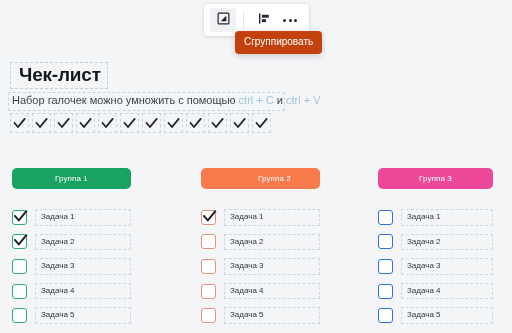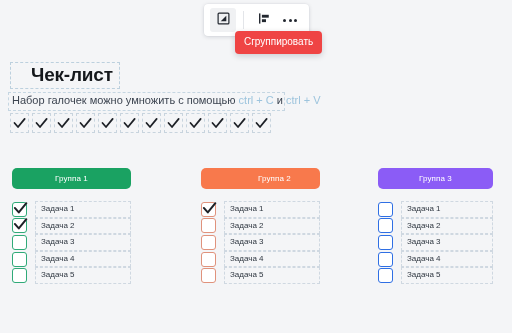--- a/index.html
+++ b/index.html
@@ -34,34 +34,34 @@
   .tb-btn.sel{background:#f0f1f3;}
   .tb-div{width:1px;height:18px;background:#e3e5e9;margin:0 7px;}
   .tb-dots{
     width:26px;height:24px;display:flex;align-items:center;justify-content:center;
     gap:2.5px;cursor:pointer;border-radius:3px;
   }
   .tb-dots i{width:3px;height:3px;border-radius:50%;background:#22272f;display:block;}
 
   .tooltip{
     position:absolute;left:235px;top:31px;
-    background:#ef4444;color:#ffffff;
+    background:#c2410c;color:#ffffff;
     font-size:10px;line-height:1;
     padding:6px 9px 7px;
     border-radius:4px;
     white-space:nowrap;
     z-index:6;
     box-shadow:0 2px 6px rgba(16,24,40,.18);
   }
 
   
   .title-wrap{
     position:absolute;left:10px;top:62px;
     border:1px dashed #bcd0de;
-    padding:2px 6px 3px 20px;
+    padding:2px 6px 3px 8px;
   }
   .title{
     font-size:19px;font-weight:bold;color:#15181c;
     letter-spacing:-.2px;line-height:1.05;
   }
   .sub-wrap{
     position:absolute;left:8px;top:92px;
     width:277px;
     border:1px dashed #c5d6e2;
     padding:1px 3px 2px 3px;
@@ -88,21 +88,21 @@
   .col1{left:12px;width:119px;}
   .col2{left:201px;width:119px;}
   .col3{left:378px;width:115px;}
 
   .grp-head{
     height:21px;border-radius:5px;
     display:flex;align-items:center;justify-content:center;
     color:#ffffff;font-size:8px;letter-spacing:.1px;
     box-sizing:border-box;
   }
-  .tasks{margin-top:12px;display:flex;flex-direction:column;}
+  .tasks{margin-top:20px;display:flex;flex-direction:column;gap:8px;}
   .task{display:flex;align-items:center;gap:8px;}
 
   .cb{
     width:15px;height:15px;flex:none;
     border-radius:3px;
     border:1.6px solid #999;
     background:#ffffff;
     box-sizing:border-box;
     position:relative;
   }
@@ -326,21 +326,21 @@
         </div>
         <div class="task">
           <div class="cb" style="border-color: rgb(224, 146, 124);"></div>
           <div class="lbl-box">
             <span class="lbl">Задача 5</span>
           </div>
         </div>
       </div>
     </div>
   <div class="col col3">
-      <div class="grp-head" style="background: #8b5cf6;">
+      <div class="grp-head" style="background: #ec4899;">
         <span>Группа 3</span>
       </div>
       <div class="tasks">
         <div class="task">
           <div class="cb" style="border-color: rgb(47, 111, 228);"></div>
           <div class="lbl-box">
             <span class="lbl">Задача 1</span>
           </div>
         </div>
         <div class="task">

